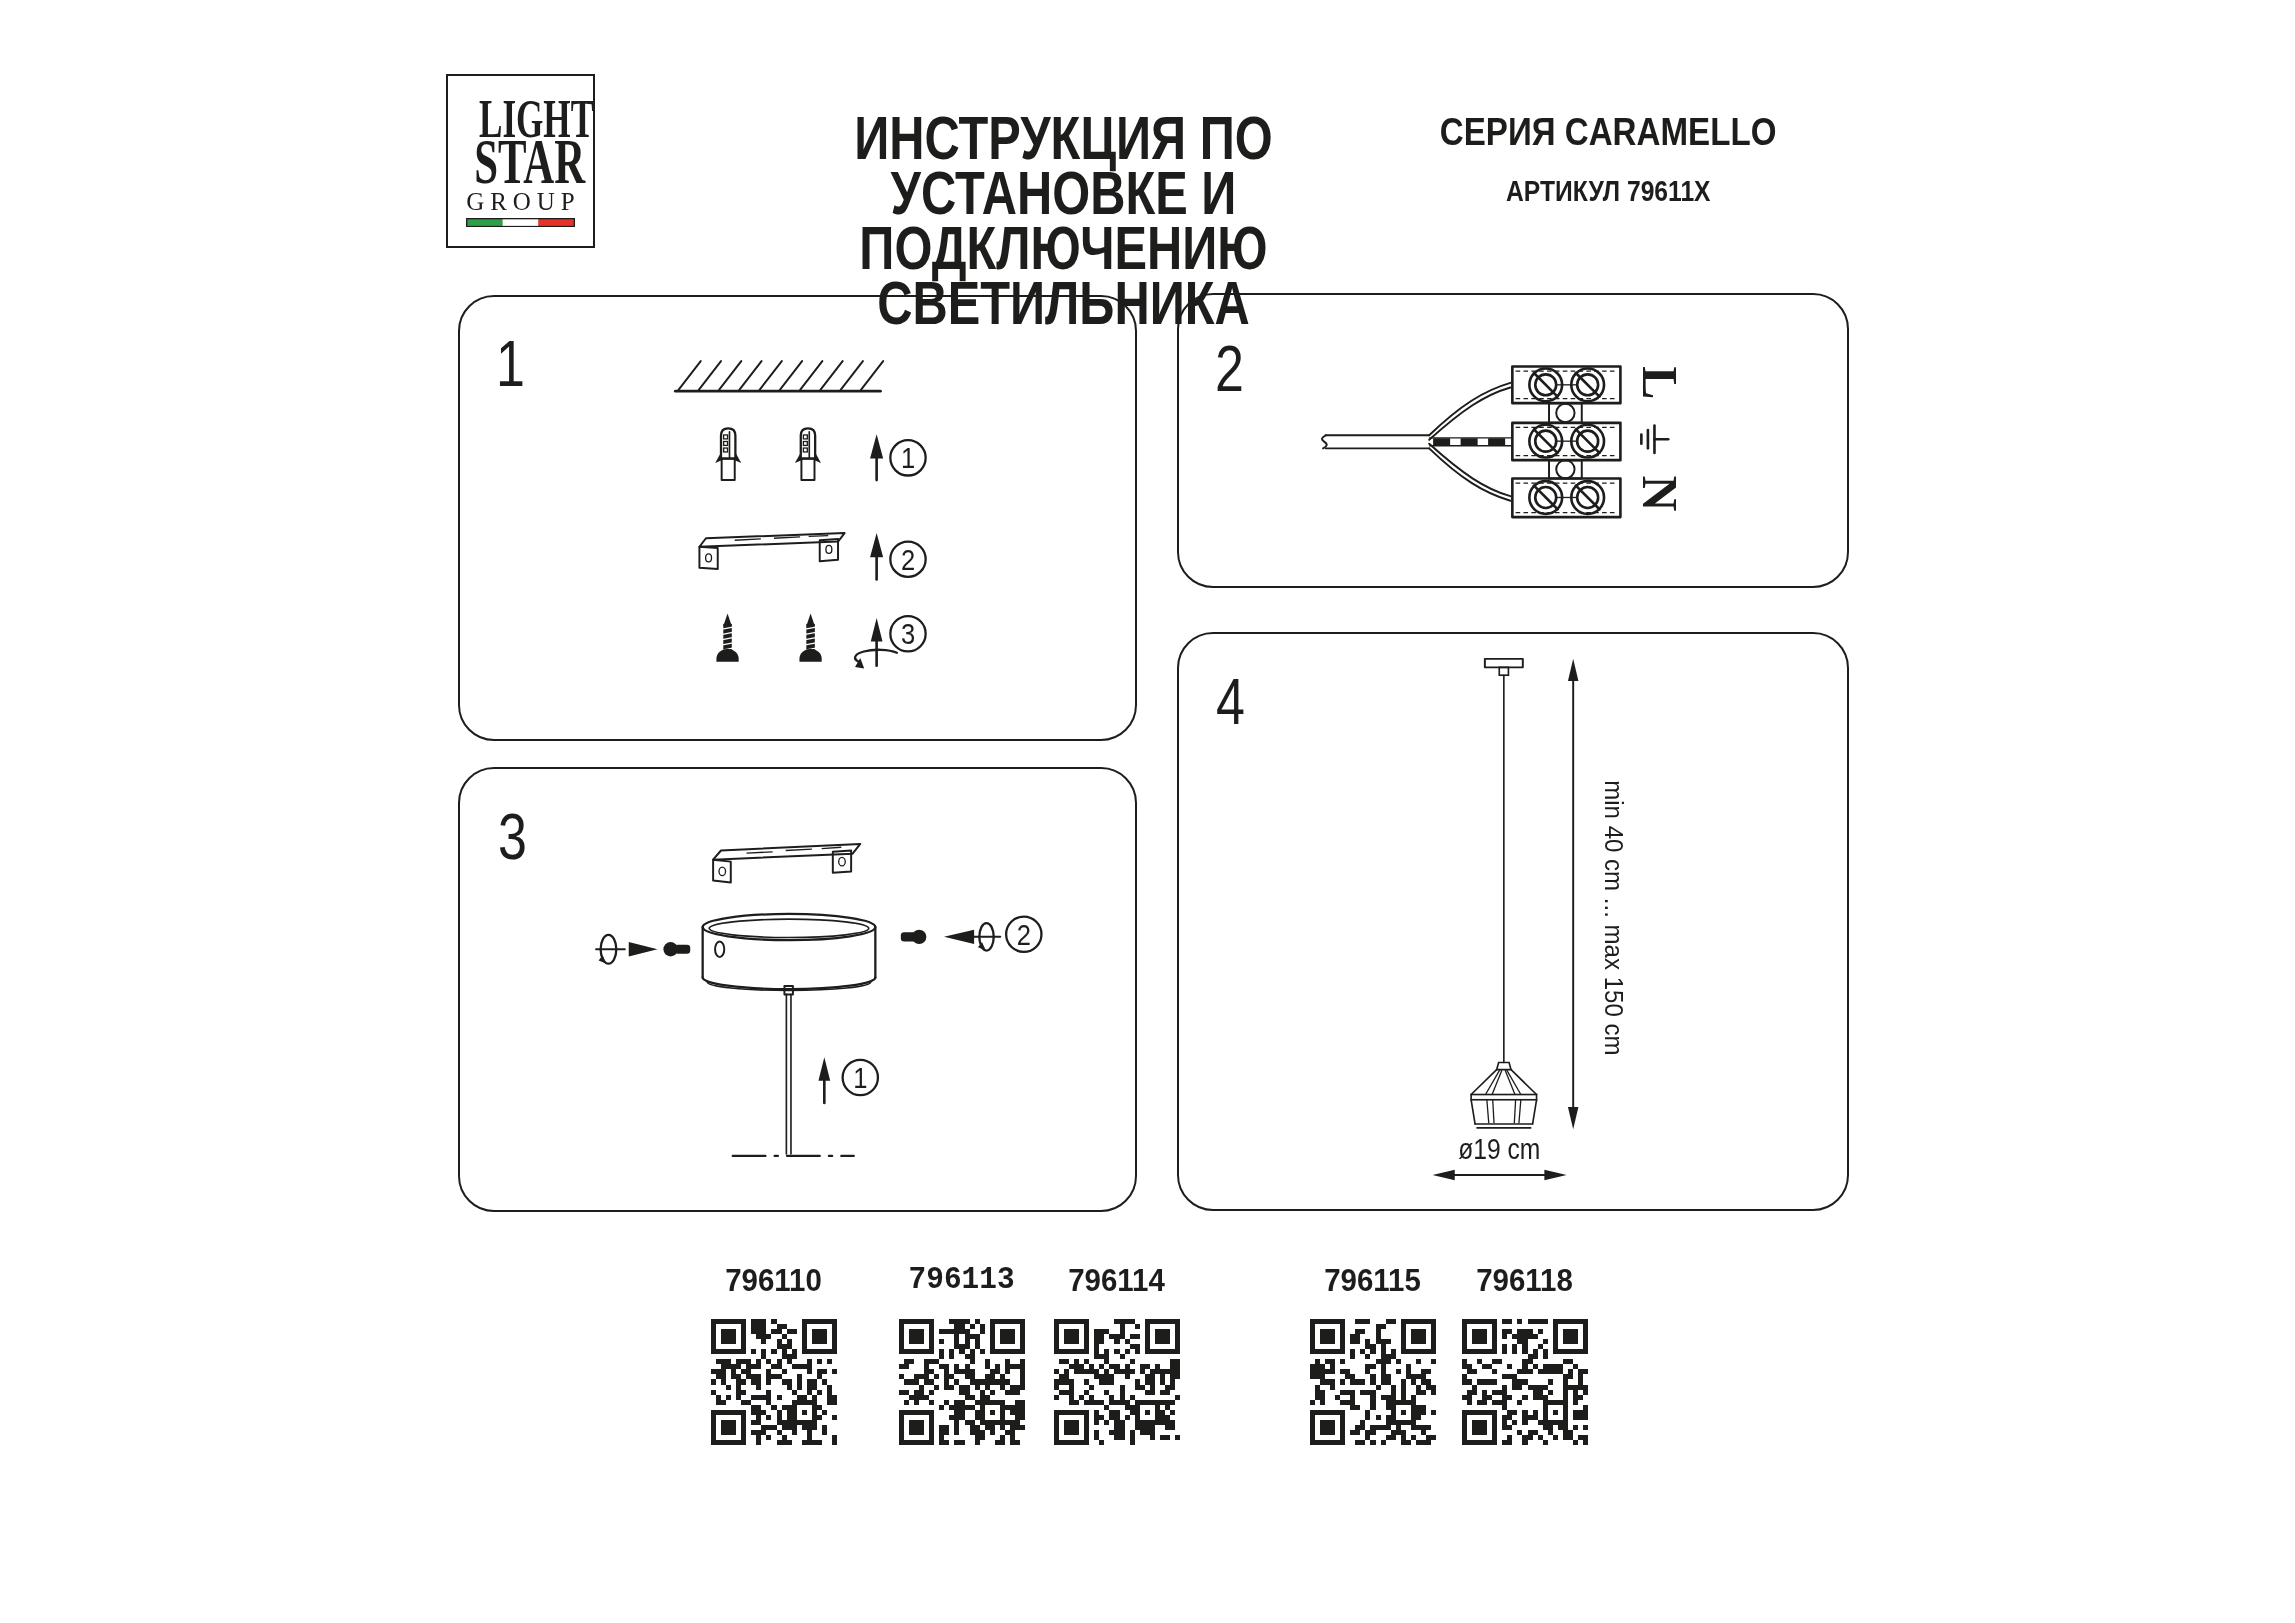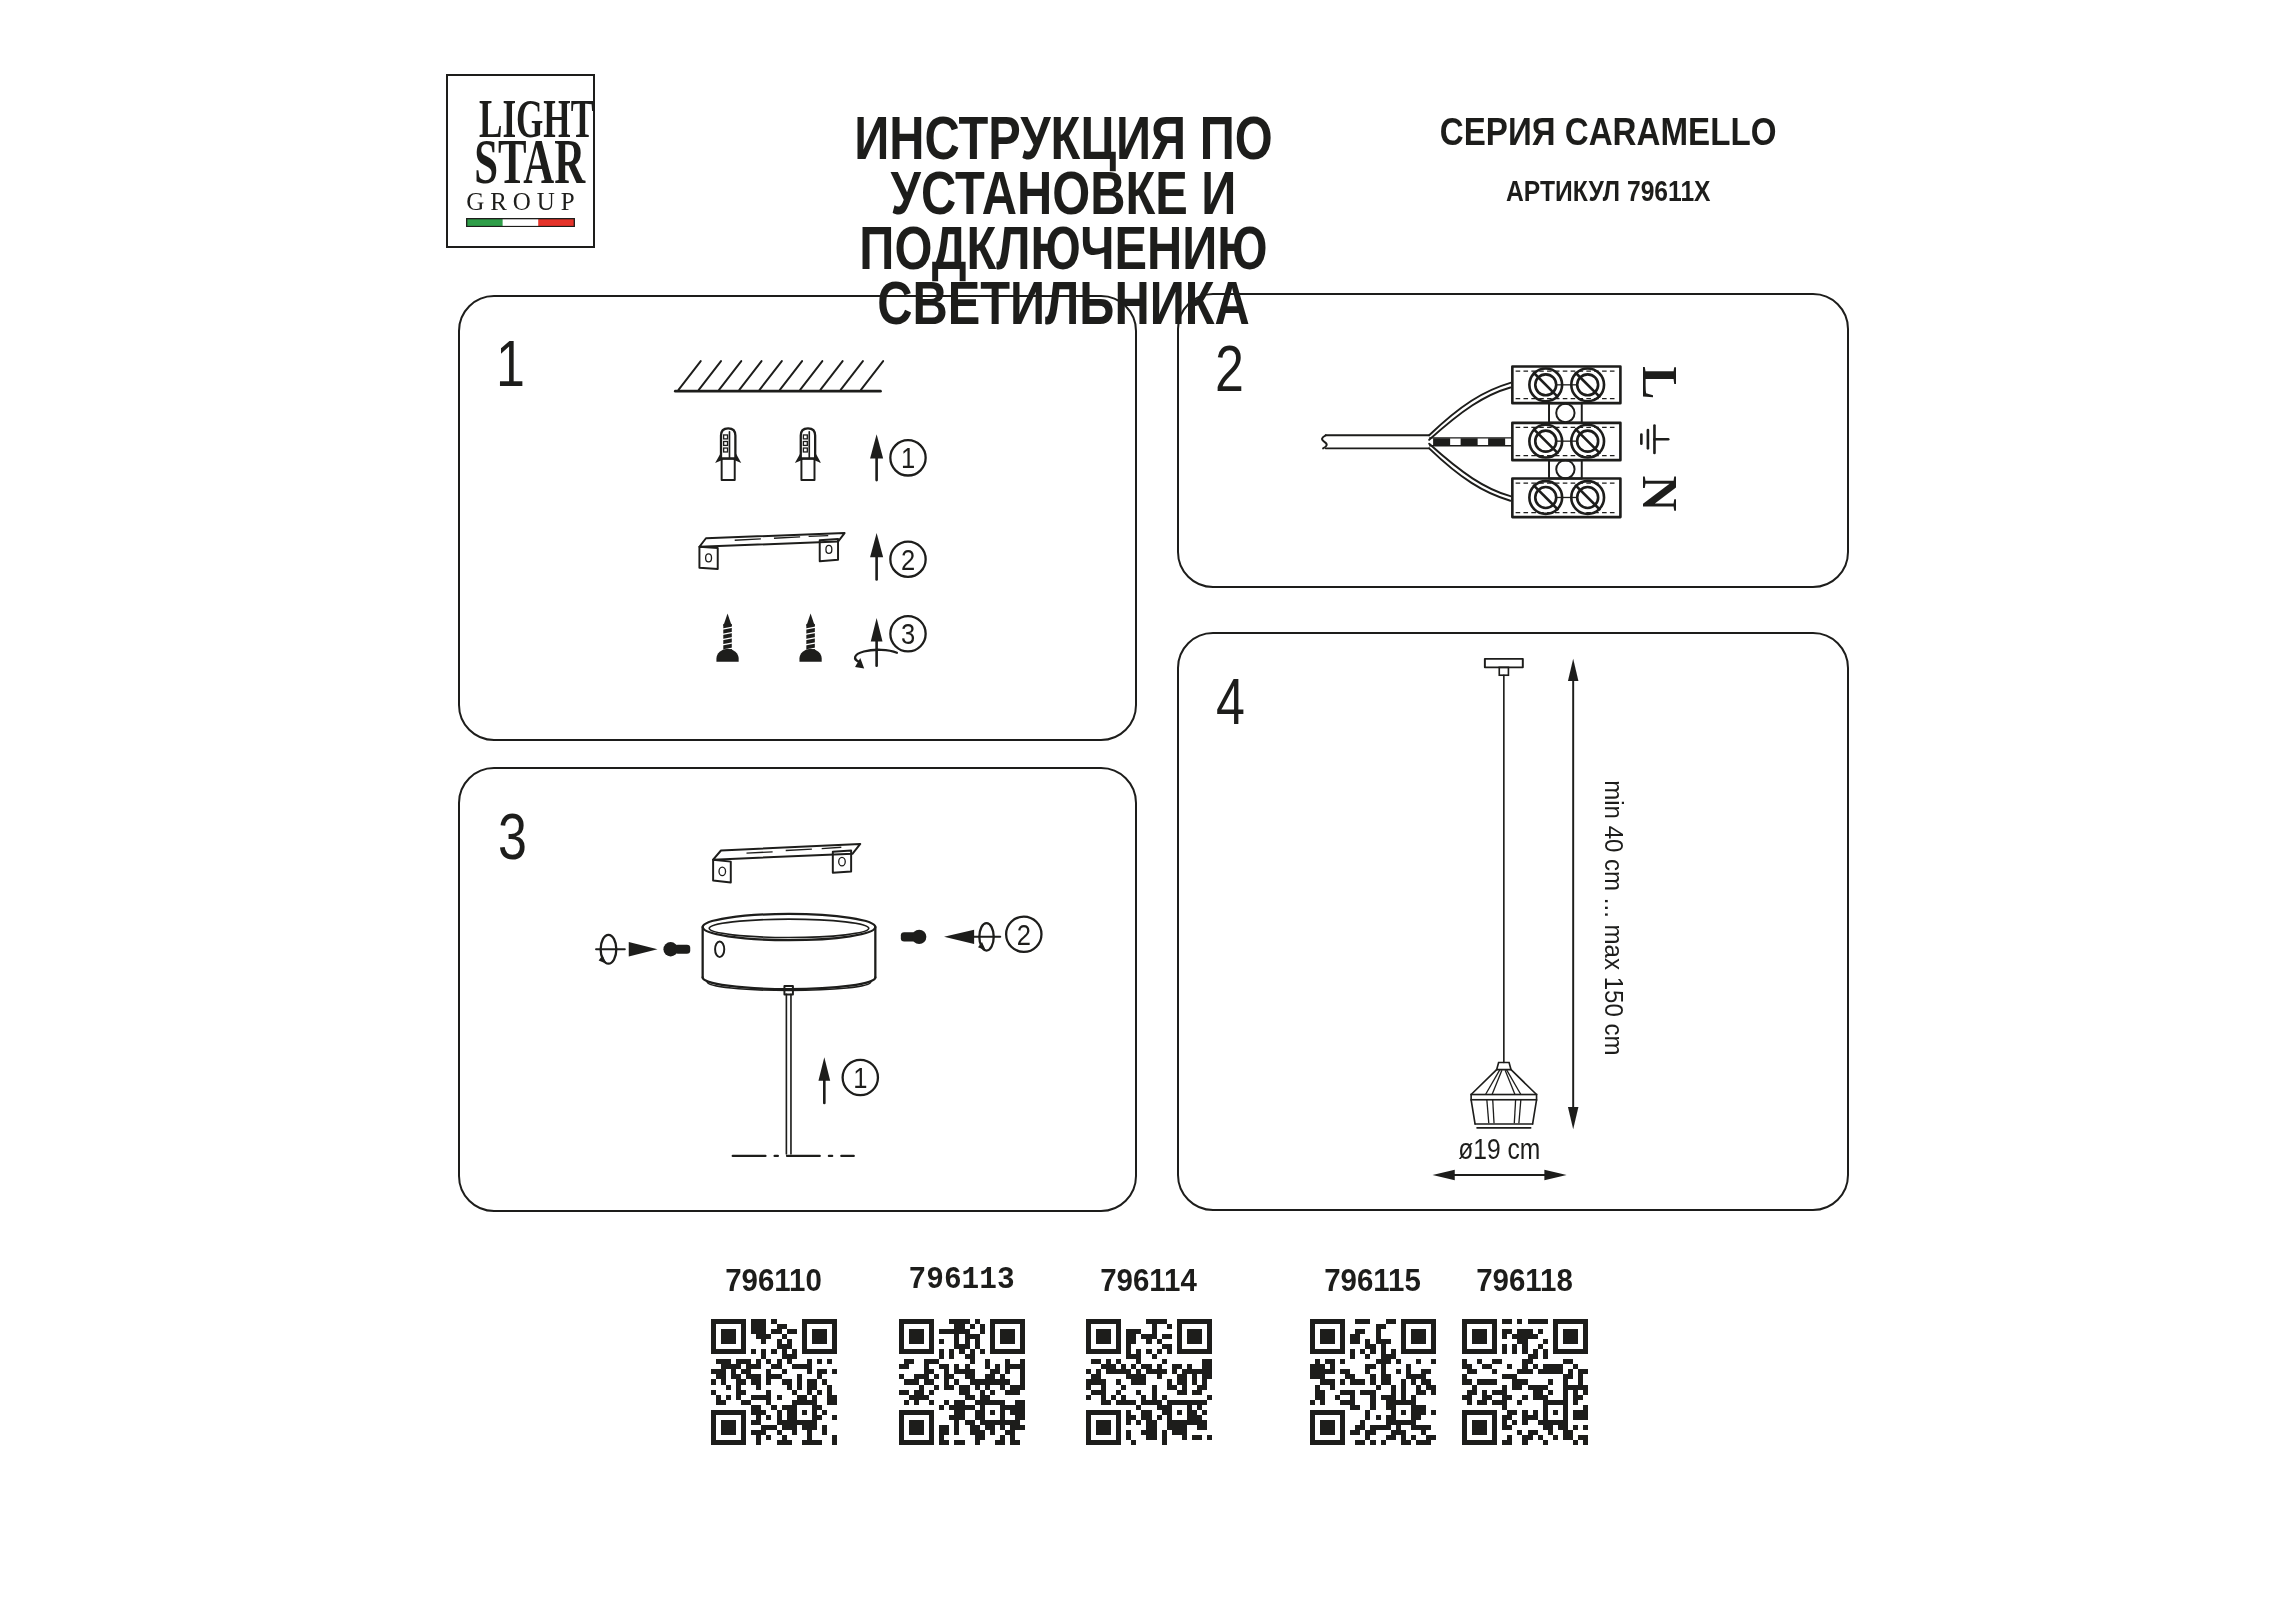--- a/index.html
+++ b/index.html
@@ -360,21 +360,21 @@
     <div class="qr"><svg viewBox="0 0 25 25" width="126" height="126" shape-rendering="crispEdges">
           <path fill="#1d1d1b" d="M0 0h1v1h-1zM1 0h1v1h-1zM2 0h1v1h-1zM3 0h1v1h-1zM4 0h1v1h-1zM5 0h1v1h-1zM6 0h1v1h-1zM8 0h1v1h-1zM9 0h1v1h-1zM10 0h1v1h-1zM12 0h1v1h-1zM18 0h1v1h-1zM19 0h1v1h-1zM20 0h1v1h-1zM21 0h1v1h-1zM22 0h1v1h-1zM23 0h1v1h-1zM24 0h1v1h-1zM0 1h1v1h-1zM6 1h1v1h-1zM8 1h1v1h-1zM9 1h1v1h-1zM10 1h1v1h-1zM13 1h1v1h-1zM14 1h1v1h-1zM18 1h1v1h-1zM24 1h1v1h-1zM0 2h1v1h-1zM2 2h1v1h-1zM3 2h1v1h-1zM4 2h1v1h-1zM6 2h1v1h-1zM8 2h1v1h-1zM9 2h1v1h-1zM10 2h1v1h-1zM12 2h1v1h-1zM13 2h1v1h-1zM15 2h1v1h-1zM16 2h1v1h-1zM18 2h1v1h-1zM20 2h1v1h-1zM21 2h1v1h-1zM22 2h1v1h-1zM24 2h1v1h-1zM0 3h1v1h-1zM2 3h1v1h-1zM3 3h1v1h-1zM4 3h1v1h-1zM6 3h1v1h-1zM9 3h1v1h-1zM10 3h1v1h-1zM11 3h1v1h-1zM14 3h1v1h-1zM18 3h1v1h-1zM20 3h1v1h-1zM21 3h1v1h-1zM22 3h1v1h-1zM24 3h1v1h-1zM0 4h1v1h-1zM2 4h1v1h-1zM3 4h1v1h-1zM4 4h1v1h-1zM6 4h1v1h-1zM10 4h1v1h-1zM13 4h1v1h-1zM15 4h1v1h-1zM18 4h1v1h-1zM20 4h1v1h-1zM21 4h1v1h-1zM22 4h1v1h-1zM24 4h1v1h-1zM0 5h1v1h-1zM6 5h1v1h-1zM13 5h1v1h-1zM14 5h1v1h-1zM15 5h1v1h-1zM18 5h1v1h-1zM24 5h1v1h-1zM0 6h1v1h-1zM1 6h1v1h-1zM2 6h1v1h-1zM3 6h1v1h-1zM4 6h1v1h-1zM5 6h1v1h-1zM6 6h1v1h-1zM8 6h1v1h-1zM10 6h1v1h-1zM12 6h1v1h-1zM14 6h1v1h-1zM16 6h1v1h-1zM18 6h1v1h-1zM19 6h1v1h-1zM20 6h1v1h-1zM21 6h1v1h-1zM22 6h1v1h-1zM23 6h1v1h-1zM24 6h1v1h-1zM10 7h1v1h-1zM14 7h1v1h-1zM15 7h1v1h-1zM16 7h1v1h-1zM1 8h1v1h-1zM2 8h1v1h-1zM3 8h1v1h-1zM5 8h1v1h-1zM6 8h1v1h-1zM7 8h1v1h-1zM9 8h1v1h-1zM11 8h1v1h-1zM13 8h1v1h-1zM15 8h1v1h-1zM19 8h1v1h-1zM21 8h1v1h-1zM23 8h1v1h-1zM2 9h1v1h-1zM3 9h1v1h-1zM4 9h1v1h-1zM5 9h1v1h-1zM7 9h1v1h-1zM8 9h1v1h-1zM9 9h1v1h-1zM12 9h1v1h-1zM13 9h1v1h-1zM16 9h1v1h-1zM17 9h1v1h-1zM18 9h1v1h-1zM19 9h1v1h-1zM0 10h1v1h-1zM1 10h1v1h-1zM2 10h1v1h-1zM4 10h1v1h-1zM6 10h1v1h-1zM7 10h1v1h-1zM11 10h1v1h-1zM14 10h1v1h-1zM19 10h1v1h-1zM21 10h1v1h-1zM22 10h1v1h-1zM24 10h1v1h-1zM1 11h1v1h-1zM2 11h1v1h-1zM4 11h1v1h-1zM5 11h1v1h-1zM7 11h1v1h-1zM8 11h1v1h-1zM9 11h1v1h-1zM11 11h1v1h-1zM12 11h1v1h-1zM13 11h1v1h-1zM17 11h1v1h-1zM21 11h1v1h-1zM0 12h1v1h-1zM2 12h1v1h-1zM5 12h1v1h-1zM6 12h1v1h-1zM8 12h1v1h-1zM9 12h1v1h-1zM11 12h1v1h-1zM14 12h1v1h-1zM15 12h1v1h-1zM17 12h1v1h-1zM19 12h1v1h-1zM20 12h1v1h-1zM22 12h1v1h-1zM3 13h1v1h-1zM5 13h1v1h-1zM9 13h1v1h-1zM15 13h1v1h-1zM17 13h1v1h-1zM19 13h1v1h-1zM20 13h1v1h-1zM23 13h1v1h-1zM0 14h1v1h-1zM5 14h1v1h-1zM6 14h1v1h-1zM11 14h1v1h-1zM16 14h1v1h-1zM19 14h1v1h-1zM21 14h1v1h-1zM23 14h1v1h-1zM1 15h1v1h-1zM3 15h1v1h-1zM5 15h1v1h-1zM8 15h1v1h-1zM9 15h1v1h-1zM10 15h1v1h-1zM11 15h1v1h-1zM13 15h1v1h-1zM17 15h1v1h-1zM18 15h1v1h-1zM20 15h1v1h-1zM23 15h1v1h-1zM24 15h1v1h-1zM1 16h1v1h-1zM2 16h1v1h-1zM6 16h1v1h-1zM7 16h1v1h-1zM11 16h1v1h-1zM16 16h1v1h-1zM17 16h1v1h-1zM18 16h1v1h-1zM19 16h1v1h-1zM20 16h1v1h-1zM23 16h1v1h-1zM24 16h1v1h-1zM8 17h1v1h-1zM9 17h1v1h-1zM12 17h1v1h-1zM14 17h1v1h-1zM15 17h1v1h-1zM16 17h1v1h-1zM20 17h1v1h-1zM21 17h1v1h-1zM0 18h1v1h-1zM1 18h1v1h-1zM2 18h1v1h-1zM3 18h1v1h-1zM4 18h1v1h-1zM5 18h1v1h-1zM6 18h1v1h-1zM8 18h1v1h-1zM9 18h1v1h-1zM10 18h1v1h-1zM13 18h1v1h-1zM15 18h1v1h-1zM16 18h1v1h-1zM18 18h1v1h-1zM20 18h1v1h-1zM22 18h1v1h-1zM0 19h1v1h-1zM6 19h1v1h-1zM9 19h1v1h-1zM11 19h1v1h-1zM13 19h1v1h-1zM15 19h1v1h-1zM16 19h1v1h-1zM20 19h1v1h-1zM21 19h1v1h-1zM24 19h1v1h-1zM0 20h1v1h-1zM2 20h1v1h-1zM3 20h1v1h-1zM4 20h1v1h-1zM6 20h1v1h-1zM8 20h1v1h-1zM9 20h1v1h-1zM13 20h1v1h-1zM14 20h1v1h-1zM15 20h1v1h-1zM16 20h1v1h-1zM17 20h1v1h-1zM18 20h1v1h-1zM19 20h1v1h-1zM20 20h1v1h-1zM0 21h1v1h-1zM2 21h1v1h-1zM3 21h1v1h-1zM4 21h1v1h-1zM6 21h1v1h-1zM10 21h1v1h-1zM11 21h1v1h-1zM12 21h1v1h-1zM14 21h1v1h-1zM15 21h1v1h-1zM16 21h1v1h-1zM18 21h1v1h-1zM19 21h1v1h-1zM20 21h1v1h-1zM22 21h1v1h-1zM0 22h1v1h-1zM2 22h1v1h-1zM3 22h1v1h-1zM4 22h1v1h-1zM6 22h1v1h-1zM8 22h1v1h-1zM9 22h1v1h-1zM10 22h1v1h-1zM13 22h1v1h-1zM16 22h1v1h-1zM19 22h1v1h-1zM22 22h1v1h-1zM0 23h1v1h-1zM6 23h1v1h-1zM9 23h1v1h-1zM11 23h1v1h-1zM14 23h1v1h-1zM19 23h1v1h-1zM24 23h1v1h-1zM0 24h1v1h-1zM1 24h1v1h-1zM2 24h1v1h-1zM3 24h1v1h-1zM4 24h1v1h-1zM5 24h1v1h-1zM6 24h1v1h-1zM9 24h1v1h-1zM13 24h1v1h-1zM14 24h1v1h-1zM15 24h1v1h-1zM18 24h1v1h-1zM19 24h1v1h-1zM20 24h1v1h-1zM21 24h1v1h-1zM24 24h1v1h-1z"></path>
         </svg></div>
   </div>
   <div class="product-col" style="left:890px;font-family:Liberation Mono, monospace;">
     <div class="product-code"><span class="cx92">796113</span></div>
     <div class="qr"><svg viewBox="0 0 25 25" width="126" height="126" shape-rendering="crispEdges">
           <path fill="#1d1d1b" d="M0 0h1v1h-1zM1 0h1v1h-1zM2 0h1v1h-1zM3 0h1v1h-1zM4 0h1v1h-1zM5 0h1v1h-1zM6 0h1v1h-1zM10 0h1v1h-1zM11 0h1v1h-1zM12 0h1v1h-1zM13 0h1v1h-1zM15 0h1v1h-1zM18 0h1v1h-1zM19 0h1v1h-1zM20 0h1v1h-1zM21 0h1v1h-1zM22 0h1v1h-1zM23 0h1v1h-1zM24 0h1v1h-1zM0 1h1v1h-1zM6 1h1v1h-1zM11 1h1v1h-1zM12 1h1v1h-1zM14 1h1v1h-1zM16 1h1v1h-1zM18 1h1v1h-1zM24 1h1v1h-1zM0 2h1v1h-1zM2 2h1v1h-1zM3 2h1v1h-1zM4 2h1v1h-1zM6 2h1v1h-1zM8 2h1v1h-1zM9 2h1v1h-1zM10 2h1v1h-1zM11 2h1v1h-1zM12 2h1v1h-1zM13 2h1v1h-1zM16 2h1v1h-1zM18 2h1v1h-1zM20 2h1v1h-1zM21 2h1v1h-1zM22 2h1v1h-1zM24 2h1v1h-1zM0 3h1v1h-1zM2 3h1v1h-1zM3 3h1v1h-1zM4 3h1v1h-1zM6 3h1v1h-1zM11 3h1v1h-1zM13 3h1v1h-1zM14 3h1v1h-1zM15 3h1v1h-1zM18 3h1v1h-1zM20 3h1v1h-1zM21 3h1v1h-1zM22 3h1v1h-1zM24 3h1v1h-1zM0 4h1v1h-1zM2 4h1v1h-1zM3 4h1v1h-1zM4 4h1v1h-1zM6 4h1v1h-1zM8 4h1v1h-1zM11 4h1v1h-1zM13 4h1v1h-1zM15 4h1v1h-1zM18 4h1v1h-1zM20 4h1v1h-1zM21 4h1v1h-1zM22 4h1v1h-1zM24 4h1v1h-1zM0 5h1v1h-1zM6 5h1v1h-1zM11 5h1v1h-1zM12 5h1v1h-1zM13 5h1v1h-1zM15 5h1v1h-1zM18 5h1v1h-1zM24 5h1v1h-1zM0 6h1v1h-1zM1 6h1v1h-1zM2 6h1v1h-1zM3 6h1v1h-1zM4 6h1v1h-1zM5 6h1v1h-1zM6 6h1v1h-1zM8 6h1v1h-1zM10 6h1v1h-1zM12 6h1v1h-1zM14 6h1v1h-1zM16 6h1v1h-1zM18 6h1v1h-1zM19 6h1v1h-1zM20 6h1v1h-1zM21 6h1v1h-1zM22 6h1v1h-1zM23 6h1v1h-1zM24 6h1v1h-1zM8 7h1v1h-1zM10 7h1v1h-1zM13 7h1v1h-1zM14 7h1v1h-1zM1 8h1v1h-1zM2 8h1v1h-1zM5 8h1v1h-1zM6 8h1v1h-1zM7 8h1v1h-1zM14 8h1v1h-1zM17 8h1v1h-1zM21 8h1v1h-1zM24 8h1v1h-1zM0 9h1v1h-1zM1 9h1v1h-1zM5 9h1v1h-1zM8 9h1v1h-1zM9 9h1v1h-1zM11 9h1v1h-1zM13 9h1v1h-1zM17 9h1v1h-1zM19 9h1v1h-1zM21 9h1v1h-1zM22 9h1v1h-1zM23 9h1v1h-1zM24 9h1v1h-1zM5 10h1v1h-1zM6 10h1v1h-1zM9 10h1v1h-1zM11 10h1v1h-1zM12 10h1v1h-1zM13 10h1v1h-1zM14 10h1v1h-1zM18 10h1v1h-1zM19 10h1v1h-1zM21 10h1v1h-1zM24 10h1v1h-1zM0 11h1v1h-1zM3 11h1v1h-1zM4 11h1v1h-1zM5 11h1v1h-1zM7 11h1v1h-1zM9 11h1v1h-1zM10 11h1v1h-1zM13 11h1v1h-1zM14 11h1v1h-1zM17 11h1v1h-1zM18 11h1v1h-1zM20 11h1v1h-1zM24 11h1v1h-1zM1 12h1v1h-1zM2 12h1v1h-1zM3 12h1v1h-1zM5 12h1v1h-1zM6 12h1v1h-1zM9 12h1v1h-1zM11 12h1v1h-1zM14 12h1v1h-1zM15 12h1v1h-1zM16 12h1v1h-1zM17 12h1v1h-1zM18 12h1v1h-1zM19 12h1v1h-1zM20 12h1v1h-1zM21 12h1v1h-1zM24 12h1v1h-1zM4 13h1v1h-1zM7 13h1v1h-1zM9 13h1v1h-1zM10 13h1v1h-1zM12 13h1v1h-1zM13 13h1v1h-1zM15 13h1v1h-1zM17 13h1v1h-1zM20 13h1v1h-1zM22 13h1v1h-1zM23 13h1v1h-1zM24 13h1v1h-1zM0 14h1v1h-1zM1 14h1v1h-1zM3 14h1v1h-1zM4 14h1v1h-1zM6 14h1v1h-1zM12 14h1v1h-1zM13 14h1v1h-1zM16 14h1v1h-1zM18 14h1v1h-1zM21 14h1v1h-1zM22 14h1v1h-1zM23 14h1v1h-1zM2 15h1v1h-1zM3 15h1v1h-1zM4 15h1v1h-1zM5 15h1v1h-1zM13 15h1v1h-1zM14 15h1v1h-1zM16 15h1v1h-1zM17 15h1v1h-1zM1 16h1v1h-1zM3 16h1v1h-1zM6 16h1v1h-1zM9 16h1v1h-1zM11 16h1v1h-1zM12 16h1v1h-1zM15 16h1v1h-1zM16 16h1v1h-1zM17 16h1v1h-1zM18 16h1v1h-1zM19 16h1v1h-1zM20 16h1v1h-1zM23 16h1v1h-1zM24 16h1v1h-1zM8 17h1v1h-1zM10 17h1v1h-1zM11 17h1v1h-1zM12 17h1v1h-1zM13 17h1v1h-1zM14 17h1v1h-1zM16 17h1v1h-1zM20 17h1v1h-1zM21 17h1v1h-1zM22 17h1v1h-1zM23 17h1v1h-1zM24 17h1v1h-1zM0 18h1v1h-1zM1 18h1v1h-1zM2 18h1v1h-1zM3 18h1v1h-1zM4 18h1v1h-1zM5 18h1v1h-1zM6 18h1v1h-1zM11 18h1v1h-1zM12 18h1v1h-1zM15 18h1v1h-1zM16 18h1v1h-1zM18 18h1v1h-1zM20 18h1v1h-1zM22 18h1v1h-1zM23 18h1v1h-1zM24 18h1v1h-1zM0 19h1v1h-1zM6 19h1v1h-1zM10 19h1v1h-1zM11 19h1v1h-1zM12 19h1v1h-1zM15 19h1v1h-1zM16 19h1v1h-1zM20 19h1v1h-1zM23 19h1v1h-1zM24 19h1v1h-1zM0 20h1v1h-1zM2 20h1v1h-1zM3 20h1v1h-1zM4 20h1v1h-1zM6 20h1v1h-1zM11 20h1v1h-1zM13 20h1v1h-1zM14 20h1v1h-1zM16 20h1v1h-1zM17 20h1v1h-1zM18 20h1v1h-1zM19 20h1v1h-1zM20 20h1v1h-1zM21 20h1v1h-1zM22 20h1v1h-1zM23 20h1v1h-1zM0 21h1v1h-1zM2 21h1v1h-1zM3 21h1v1h-1zM4 21h1v1h-1zM6 21h1v1h-1zM8 21h1v1h-1zM9 21h1v1h-1zM11 21h1v1h-1zM14 21h1v1h-1zM15 21h1v1h-1zM17 21h1v1h-1zM18 21h1v1h-1zM20 21h1v1h-1zM22 21h1v1h-1zM23 21h1v1h-1zM24 21h1v1h-1zM0 22h1v1h-1zM2 22h1v1h-1zM3 22h1v1h-1zM4 22h1v1h-1zM6 22h1v1h-1zM8 22h1v1h-1zM9 22h1v1h-1zM11 22h1v1h-1zM14 22h1v1h-1zM15 22h1v1h-1zM16 22h1v1h-1zM18 22h1v1h-1zM21 22h1v1h-1zM22 22h1v1h-1zM0 23h1v1h-1zM6 23h1v1h-1zM8 23h1v1h-1zM15 23h1v1h-1zM16 23h1v1h-1zM20 23h1v1h-1zM22 23h1v1h-1zM0 24h1v1h-1zM1 24h1v1h-1zM2 24h1v1h-1zM3 24h1v1h-1zM4 24h1v1h-1zM5 24h1v1h-1zM6 24h1v1h-1zM8 24h1v1h-1zM9 24h1v1h-1zM11 24h1v1h-1zM12 24h1v1h-1zM15 24h1v1h-1zM19 24h1v1h-1zM20 24h1v1h-1zM22 24h1v1h-1zM23 24h1v1h-1z"></path>
         </svg></div>
   </div>
-  <div class="product-col" style="left:1077px;">
+  <div class="product-col" style="left:1045px;">
     <div class="product-code"><span class="cx92">796114</span></div>
     <div class="qr"><svg viewBox="0 0 25 25" width="126" height="126" shape-rendering="crispEdges">
           <path fill="#1d1d1b" d="M0 0h1v1h-1zM1 0h1v1h-1zM2 0h1v1h-1zM3 0h1v1h-1zM4 0h1v1h-1zM5 0h1v1h-1zM6 0h1v1h-1zM12 0h1v1h-1zM13 0h1v1h-1zM14 0h1v1h-1zM15 0h1v1h-1zM18 0h1v1h-1zM19 0h1v1h-1zM20 0h1v1h-1zM21 0h1v1h-1zM22 0h1v1h-1zM23 0h1v1h-1zM24 0h1v1h-1zM0 1h1v1h-1zM6 1h1v1h-1zM13 1h1v1h-1zM16 1h1v1h-1zM18 1h1v1h-1zM24 1h1v1h-1zM0 2h1v1h-1zM2 2h1v1h-1zM3 2h1v1h-1zM4 2h1v1h-1zM6 2h1v1h-1zM8 2h1v1h-1zM9 2h1v1h-1zM10 2h1v1h-1zM13 2h1v1h-1zM18 2h1v1h-1zM20 2h1v1h-1zM21 2h1v1h-1zM22 2h1v1h-1zM24 2h1v1h-1zM0 3h1v1h-1zM2 3h1v1h-1zM3 3h1v1h-1zM4 3h1v1h-1zM6 3h1v1h-1zM8 3h1v1h-1zM9 3h1v1h-1zM11 3h1v1h-1zM12 3h1v1h-1zM13 3h1v1h-1zM15 3h1v1h-1zM16 3h1v1h-1zM18 3h1v1h-1zM20 3h1v1h-1zM21 3h1v1h-1zM22 3h1v1h-1zM24 3h1v1h-1zM0 4h1v1h-1zM2 4h1v1h-1zM3 4h1v1h-1zM4 4h1v1h-1zM6 4h1v1h-1zM8 4h1v1h-1zM9 4h1v1h-1zM12 4h1v1h-1zM14 4h1v1h-1zM18 4h1v1h-1zM20 4h1v1h-1zM21 4h1v1h-1zM22 4h1v1h-1zM24 4h1v1h-1zM0 5h1v1h-1zM6 5h1v1h-1zM8 5h1v1h-1zM15 5h1v1h-1zM16 5h1v1h-1zM18 5h1v1h-1zM24 5h1v1h-1zM0 6h1v1h-1zM1 6h1v1h-1zM2 6h1v1h-1zM3 6h1v1h-1zM4 6h1v1h-1zM5 6h1v1h-1zM6 6h1v1h-1zM8 6h1v1h-1zM10 6h1v1h-1zM12 6h1v1h-1zM14 6h1v1h-1zM16 6h1v1h-1zM18 6h1v1h-1zM19 6h1v1h-1zM20 6h1v1h-1zM21 6h1v1h-1zM22 6h1v1h-1zM23 6h1v1h-1zM24 6h1v1h-1zM8 7h1v1h-1zM9 7h1v1h-1zM10 7h1v1h-1zM13 7h1v1h-1zM1 8h1v1h-1zM2 8h1v1h-1zM4 8h1v1h-1zM6 8h1v1h-1zM10 8h1v1h-1zM15 8h1v1h-1zM23 8h1v1h-1zM24 8h1v1h-1zM3 9h1v1h-1zM4 9h1v1h-1zM5 9h1v1h-1zM7 9h1v1h-1zM9 9h1v1h-1zM11 9h1v1h-1zM12 9h1v1h-1zM14 9h1v1h-1zM17 9h1v1h-1zM18 9h1v1h-1zM20 9h1v1h-1zM23 9h1v1h-1zM24 9h1v1h-1zM0 10h1v1h-1zM2 10h1v1h-1zM4 10h1v1h-1zM5 10h1v1h-1zM6 10h1v1h-1zM7 10h1v1h-1zM8 10h1v1h-1zM10 10h1v1h-1zM12 10h1v1h-1zM13 10h1v1h-1zM14 10h1v1h-1zM15 10h1v1h-1zM17 10h1v1h-1zM19 10h1v1h-1zM20 10h1v1h-1zM21 10h1v1h-1zM22 10h1v1h-1zM23 10h1v1h-1zM24 10h1v1h-1zM1 11h1v1h-1zM2 11h1v1h-1zM8 11h1v1h-1zM9 11h1v1h-1zM10 11h1v1h-1zM11 11h1v1h-1zM14 11h1v1h-1zM18 11h1v1h-1zM19 11h1v1h-1zM21 11h1v1h-1zM23 11h1v1h-1zM24 11h1v1h-1zM0 12h1v1h-1zM1 12h1v1h-1zM2 12h1v1h-1zM3 12h1v1h-1zM6 12h1v1h-1zM9 12h1v1h-1zM10 12h1v1h-1zM11 12h1v1h-1zM16 12h1v1h-1zM18 12h1v1h-1zM19 12h1v1h-1zM21 12h1v1h-1zM23 12h1v1h-1zM0 13h1v1h-1zM3 13h1v1h-1zM7 13h1v1h-1zM13 13h1v1h-1zM16 13h1v1h-1zM17 13h1v1h-1zM19 13h1v1h-1zM22 13h1v1h-1zM23 13h1v1h-1zM1 14h1v1h-1zM2 14h1v1h-1zM3 14h1v1h-1zM6 14h1v1h-1zM10 14h1v1h-1zM13 14h1v1h-1zM18 14h1v1h-1zM19 14h1v1h-1zM21 14h1v1h-1zM22 14h1v1h-1zM0 15h1v1h-1zM3 15h1v1h-1zM5 15h1v1h-1zM7 15h1v1h-1zM11 15h1v1h-1zM13 15h1v1h-1zM15 15h1v1h-1zM24 15h1v1h-1zM3 16h1v1h-1zM4 16h1v1h-1zM6 16h1v1h-1zM7 16h1v1h-1zM8 16h1v1h-1zM9 16h1v1h-1zM11 16h1v1h-1zM12 16h1v1h-1zM13 16h1v1h-1zM14 16h1v1h-1zM16 16h1v1h-1zM17 16h1v1h-1zM18 16h1v1h-1zM19 16h1v1h-1zM20 16h1v1h-1zM21 16h1v1h-1zM22 16h1v1h-1zM23 16h1v1h-1zM10 17h1v1h-1zM14 17h1v1h-1zM15 17h1v1h-1zM16 17h1v1h-1zM20 17h1v1h-1zM22 17h1v1h-1zM0 18h1v1h-1zM1 18h1v1h-1zM2 18h1v1h-1zM3 18h1v1h-1zM4 18h1v1h-1zM5 18h1v1h-1zM6 18h1v1h-1zM8 18h1v1h-1zM11 18h1v1h-1zM12 18h1v1h-1zM15 18h1v1h-1zM16 18h1v1h-1zM18 18h1v1h-1zM20 18h1v1h-1zM21 18h1v1h-1zM23 18h1v1h-1zM0 19h1v1h-1zM6 19h1v1h-1zM8 19h1v1h-1zM9 19h1v1h-1zM11 19h1v1h-1zM12 19h1v1h-1zM14 19h1v1h-1zM16 19h1v1h-1zM20 19h1v1h-1zM21 19h1v1h-1zM22 19h1v1h-1zM0 20h1v1h-1zM2 20h1v1h-1zM3 20h1v1h-1zM4 20h1v1h-1zM6 20h1v1h-1zM8 20h1v1h-1zM10 20h1v1h-1zM12 20h1v1h-1zM13 20h1v1h-1zM16 20h1v1h-1zM17 20h1v1h-1zM18 20h1v1h-1zM19 20h1v1h-1zM20 20h1v1h-1zM21 20h1v1h-1zM22 20h1v1h-1zM23 20h1v1h-1zM0 21h1v1h-1zM2 21h1v1h-1zM3 21h1v1h-1zM4 21h1v1h-1zM6 21h1v1h-1zM12 21h1v1h-1zM13 21h1v1h-1zM16 21h1v1h-1zM17 21h1v1h-1zM18 21h1v1h-1zM19 21h1v1h-1zM22 21h1v1h-1zM23 21h1v1h-1zM0 22h1v1h-1zM2 22h1v1h-1zM3 22h1v1h-1zM4 22h1v1h-1zM6 22h1v1h-1zM8 22h1v1h-1zM11 22h1v1h-1zM12 22h1v1h-1zM13 22h1v1h-1zM15 22h1v1h-1zM17 22h1v1h-1zM18 22h1v1h-1zM19 22h1v1h-1zM0 23h1v1h-1zM6 23h1v1h-1zM8 23h1v1h-1zM12 23h1v1h-1zM13 23h1v1h-1zM15 23h1v1h-1zM19 23h1v1h-1zM21 23h1v1h-1zM22 23h1v1h-1zM24 23h1v1h-1zM0 24h1v1h-1zM1 24h1v1h-1zM2 24h1v1h-1zM3 24h1v1h-1zM4 24h1v1h-1zM5 24h1v1h-1zM6 24h1v1h-1zM9 24h1v1h-1zM15 24h1v1h-1z"></path>
         </svg></div>
   </div>
   <div class="product-col" style="left:1301px;">
     <div class="product-code"><span class="cx92">796115</span></div>
     <div class="qr"><svg viewBox="0 0 25 25" width="126" height="126" shape-rendering="crispEdges">
           <path fill="#1d1d1b" d="M0 0h1v1h-1zM1 0h1v1h-1zM2 0h1v1h-1zM3 0h1v1h-1zM4 0h1v1h-1zM5 0h1v1h-1zM6 0h1v1h-1zM9 0h1v1h-1zM10 0h1v1h-1zM11 0h1v1h-1zM15 0h1v1h-1zM16 0h1v1h-1zM18 0h1v1h-1zM19 0h1v1h-1zM20 0h1v1h-1zM21 0h1v1h-1zM22 0h1v1h-1zM23 0h1v1h-1zM24 0h1v1h-1zM0 1h1v1h-1zM6 1h1v1h-1zM13 1h1v1h-1zM14 1h1v1h-1zM18 1h1v1h-1zM24 1h1v1h-1zM0 2h1v1h-1zM2 2h1v1h-1zM3 2h1v1h-1zM4 2h1v1h-1zM6 2h1v1h-1zM9 2h1v1h-1zM10 2h1v1h-1zM13 2h1v1h-1zM18 2h1v1h-1zM20 2h1v1h-1zM21 2h1v1h-1zM22 2h1v1h-1zM24 2h1v1h-1zM0 3h1v1h-1zM2 3h1v1h-1zM3 3h1v1h-1zM4 3h1v1h-1zM6 3h1v1h-1zM8 3h1v1h-1zM9 3h1v1h-1zM13 3h1v1h-1zM18 3h1v1h-1zM20 3h1v1h-1zM21 3h1v1h-1zM22 3h1v1h-1zM24 3h1v1h-1zM0 4h1v1h-1zM2 4h1v1h-1zM3 4h1v1h-1zM4 4h1v1h-1zM6 4h1v1h-1zM8 4h1v1h-1zM9 4h1v1h-1zM11 4h1v1h-1zM13 4h1v1h-1zM14 4h1v1h-1zM15 4h1v1h-1zM18 4h1v1h-1zM20 4h1v1h-1zM21 4h1v1h-1zM22 4h1v1h-1zM24 4h1v1h-1zM0 5h1v1h-1zM6 5h1v1h-1zM11 5h1v1h-1zM12 5h1v1h-1zM14 5h1v1h-1zM18 5h1v1h-1zM24 5h1v1h-1zM0 6h1v1h-1zM1 6h1v1h-1zM2 6h1v1h-1zM3 6h1v1h-1zM4 6h1v1h-1zM5 6h1v1h-1zM6 6h1v1h-1zM8 6h1v1h-1zM10 6h1v1h-1zM12 6h1v1h-1zM14 6h1v1h-1zM16 6h1v1h-1zM18 6h1v1h-1zM19 6h1v1h-1zM20 6h1v1h-1zM21 6h1v1h-1zM22 6h1v1h-1zM23 6h1v1h-1zM24 6h1v1h-1zM8 7h1v1h-1zM11 7h1v1h-1zM14 7h1v1h-1zM15 7h1v1h-1zM16 7h1v1h-1zM1 8h1v1h-1zM3 8h1v1h-1zM4 8h1v1h-1zM6 8h1v1h-1zM13 8h1v1h-1zM14 8h1v1h-1zM15 8h1v1h-1zM17 8h1v1h-1zM21 8h1v1h-1zM24 8h1v1h-1zM0 9h1v1h-1zM1 9h1v1h-1zM2 9h1v1h-1zM4 9h1v1h-1zM11 9h1v1h-1zM12 9h1v1h-1zM14 9h1v1h-1zM19 9h1v1h-1zM0 10h1v1h-1zM1 10h1v1h-1zM2 10h1v1h-1zM3 10h1v1h-1zM4 10h1v1h-1zM6 10h1v1h-1zM7 10h1v1h-1zM11 10h1v1h-1zM14 10h1v1h-1zM17 10h1v1h-1zM19 10h1v1h-1zM22 10h1v1h-1zM23 10h1v1h-1zM0 11h1v1h-1zM1 11h1v1h-1zM2 11h1v1h-1zM7 11h1v1h-1zM8 11h1v1h-1zM12 11h1v1h-1zM14 11h1v1h-1zM15 11h1v1h-1zM19 11h1v1h-1zM20 11h1v1h-1zM21 11h1v1h-1zM22 11h1v1h-1zM2 12h1v1h-1zM3 12h1v1h-1zM4 12h1v1h-1zM6 12h1v1h-1zM8 12h1v1h-1zM9 12h1v1h-1zM10 12h1v1h-1zM12 12h1v1h-1zM14 12h1v1h-1zM15 12h1v1h-1zM18 12h1v1h-1zM20 12h1v1h-1zM22 12h1v1h-1zM23 12h1v1h-1zM1 13h1v1h-1zM4 13h1v1h-1zM13 13h1v1h-1zM16 13h1v1h-1zM18 13h1v1h-1zM21 13h1v1h-1zM23 13h1v1h-1zM24 13h1v1h-1zM1 14h1v1h-1zM2 14h1v1h-1zM6 14h1v1h-1zM7 14h1v1h-1zM8 14h1v1h-1zM10 14h1v1h-1zM11 14h1v1h-1zM12 14h1v1h-1zM16 14h1v1h-1zM18 14h1v1h-1zM21 14h1v1h-1zM22 14h1v1h-1zM24 14h1v1h-1zM1 15h1v1h-1zM2 15h1v1h-1zM5 15h1v1h-1zM8 15h1v1h-1zM12 15h1v1h-1zM14 15h1v1h-1zM15 15h1v1h-1zM16 15h1v1h-1zM18 15h1v1h-1zM20 15h1v1h-1zM0 16h1v1h-1zM2 16h1v1h-1zM6 16h1v1h-1zM7 16h1v1h-1zM8 16h1v1h-1zM12 16h1v1h-1zM15 16h1v1h-1zM16 16h1v1h-1zM17 16h1v1h-1zM18 16h1v1h-1zM19 16h1v1h-1zM20 16h1v1h-1zM8 17h1v1h-1zM9 17h1v1h-1zM12 17h1v1h-1zM15 17h1v1h-1zM16 17h1v1h-1zM20 17h1v1h-1zM21 17h1v1h-1zM22 17h1v1h-1zM0 18h1v1h-1zM1 18h1v1h-1zM2 18h1v1h-1zM3 18h1v1h-1zM4 18h1v1h-1zM5 18h1v1h-1zM6 18h1v1h-1zM11 18h1v1h-1zM16 18h1v1h-1zM18 18h1v1h-1zM20 18h1v1h-1zM21 18h1v1h-1zM22 18h1v1h-1zM24 18h1v1h-1zM0 19h1v1h-1zM6 19h1v1h-1zM11 19h1v1h-1zM13 19h1v1h-1zM15 19h1v1h-1zM16 19h1v1h-1zM20 19h1v1h-1zM21 19h1v1h-1zM0 20h1v1h-1zM2 20h1v1h-1zM3 20h1v1h-1zM4 20h1v1h-1zM6 20h1v1h-1zM10 20h1v1h-1zM15 20h1v1h-1zM16 20h1v1h-1zM17 20h1v1h-1zM18 20h1v1h-1zM19 20h1v1h-1zM20 20h1v1h-1zM0 21h1v1h-1zM2 21h1v1h-1zM3 21h1v1h-1zM4 21h1v1h-1zM6 21h1v1h-1zM9 21h1v1h-1zM10 21h1v1h-1zM12 21h1v1h-1zM13 21h1v1h-1zM14 21h1v1h-1zM15 21h1v1h-1zM17 21h1v1h-1zM20 21h1v1h-1zM21 21h1v1h-1zM22 21h1v1h-1zM23 21h1v1h-1zM0 22h1v1h-1zM2 22h1v1h-1zM3 22h1v1h-1zM4 22h1v1h-1zM6 22h1v1h-1zM8 22h1v1h-1zM9 22h1v1h-1zM11 22h1v1h-1zM12 22h1v1h-1zM16 22h1v1h-1zM17 22h1v1h-1zM18 22h1v1h-1zM22 22h1v1h-1zM0 23h1v1h-1zM6 23h1v1h-1zM11 23h1v1h-1zM15 23h1v1h-1zM16 23h1v1h-1zM18 23h1v1h-1zM20 23h1v1h-1zM23 23h1v1h-1zM24 23h1v1h-1zM0 24h1v1h-1zM1 24h1v1h-1zM2 24h1v1h-1zM3 24h1v1h-1zM4 24h1v1h-1zM5 24h1v1h-1zM6 24h1v1h-1zM9 24h1v1h-1zM10 24h1v1h-1zM12 24h1v1h-1zM14 24h1v1h-1zM18 24h1v1h-1zM19 24h1v1h-1zM21 24h1v1h-1zM22 24h1v1h-1zM23 24h1v1h-1z"></path>
         </svg></div>

